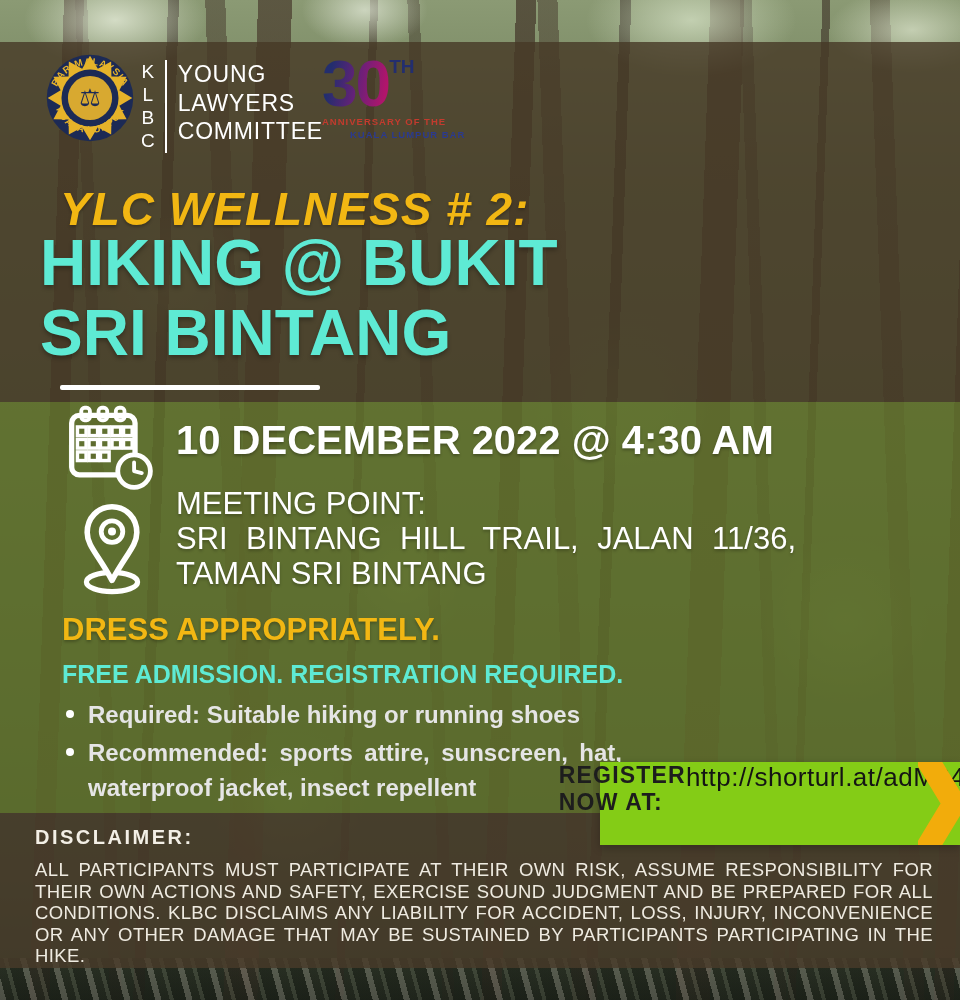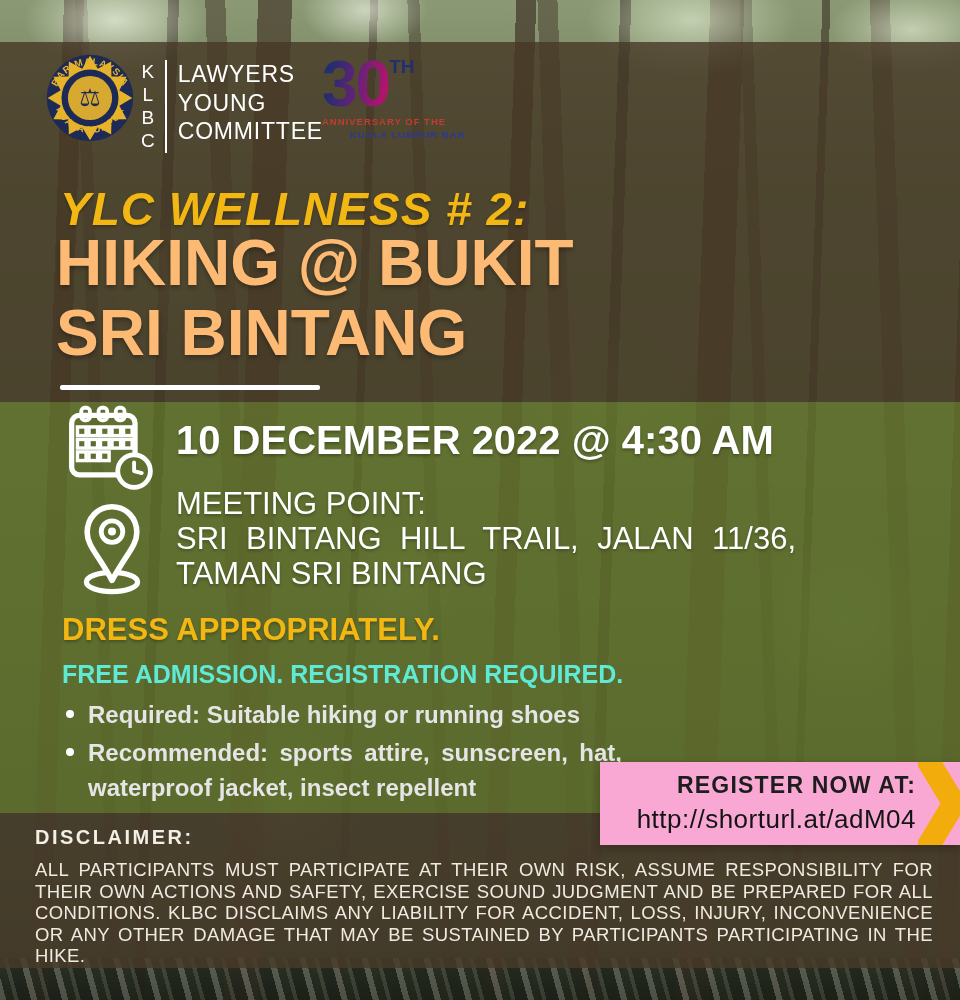--- a/index.html
+++ b/index.html
@@ -55,38 +55,38 @@
   .anniv-num{
     font-size:64px;font-weight:800;line-height:60px;display:inline-block;
     background:linear-gradient(100deg,#232e6e 15%,#6d2079 55%,#b1156b 90%);
     -webkit-background-clip:text;background-clip:text;color:transparent;letter-spacing:-2px;
   }
   .anniv-suffix{font-size:19px;font-weight:800;color:#232e6e;vertical-align:top;position:relative;top:2px;letter-spacing:0;}
   .anniv-l1{font-size:9.5px;font-weight:700;letter-spacing:1px;color:#c23b2e;margin-top:2px;}
   .anniv-l2{font-size:9.5px;font-weight:700;letter-spacing:1px;color:#2b3a8f;margin-top:2px;padding-left:28px;}
   
   .kicker{position:absolute;left:60px;top:182px;font-size:46px;font-weight:800;color:#F2B713;letter-spacing:1px;text-shadow:0 2px 3px rgba(0,0,0,.25);font-style:italic;}
-  .title{position:absolute;left:56px;top:228px;font-size:64px;line-height:70px;font-weight:800;color:#fdba74;text-shadow:0 3px 4px rgba(0,0,0,.28);}
+  .title{position:absolute;left:40px;top:228px;font-size:64px;line-height:70px;font-weight:800;color:#5eead4;text-shadow:0 3px 4px rgba(0,0,0,.28);}
   .underline{position:absolute;left:60px;top:385px;width:260px;height:5px;background:#fff;border-radius:2px;}
   
   .cal-icon{position:absolute;left:64px;top:402px;width:96px;height:96px;}
   .datetime{position:absolute;left:176px;top:418px;font-size:40px;font-weight:800;color:#fff;text-shadow:0 2px 3px rgba(0,0,0,.28);}
   .pin-icon{position:absolute;left:72px;top:498px;width:80px;height:104px;}
   .meet{position:absolute;left:176px;top:486px;width:620px;color:#fff;font-weight:400;font-size:31px;line-height:35px;text-shadow:0 2px 3px rgba(0,0,0,.25);}
   .meet-address{text-align:justify;}
   
   .dress{position:absolute;left:62px;top:612px;font-size:31px;font-weight:800;color:#F2B713;text-shadow:0 2px 3px rgba(0,0,0,.25);text-align:center;}
   .admission{position:absolute;left:62px;top:660px;font-size:25px;font-weight:800;color:#5eead4;}
   .bullets{position:absolute;left:62px;top:697px;width:560px;color:#e5e5e5;}
   .bullet{position:relative;padding-left:26px;font-size:24px;font-weight:700;line-height:35px;margin-bottom:3px;text-align:justify;}
   .bullet .dot{position:absolute;left:4px;top:13px;width:8px;height:8px;border-radius:50%;background:#fff;}
   
   .banner{
-    position:absolute;left:600px;top:762px;width:360px;height:83px;background:#f9a8d4;
-    display:flex;flex-direction:column;justify-content:center;text-align:right;
+    position:absolute;left:600px;top:762px;width:360px;height:83px;background:#84cc16;
+    display:flex;justify-content:center;text-align:left;
     box-sizing:border-box;padding-right:44px;padding-left:8px;
     box-shadow:0 3px 8px rgba(0,0,0,.25);
   }
   .banner-label{font-size:23px;font-weight:700;color:#1d1d1d;letter-spacing:1.2px;margin-bottom:5px;}
   .banner-url{font-size:26px;font-weight:500;color:#141414;letter-spacing:.5px;}
   .chevron{position:absolute;right:0;top:0;width:42px;height:83px;overflow:hidden;}
   
   .disc-label{position:absolute;left:35px;top:826px;font-size:20px;font-weight:700;letter-spacing:2.5px;color:#f3efe6;}
   .disc-text{
     position:absolute;left:35px;top:859px;width:898px;
@@ -122,22 +122,22 @@
 
   <div class="klbc">
     <div class="klbc-letters">
       <span>K</span>
       <span>L</span>
       <span>B</span>
       <span>C</span>
     </div>
     <div class="klbc-divider"></div>
     <div class="committee">
+      <span>YOUNG</span>
       <span>LAWYERS</span>
-      <span>YOUNG</span>
       <span>COMMITTEE</span>
     </div>
   </div>
 
   <div class="anniv">
     <div>
       <span class="anniv-num">30</span><span class="anniv-suffix">TH</span>
     </div>
     <div class="anniv-l1">ANNIVERSARY OF THE</div>
     <div class="anniv-l2">KUALA LUMPUR BAR</div>

